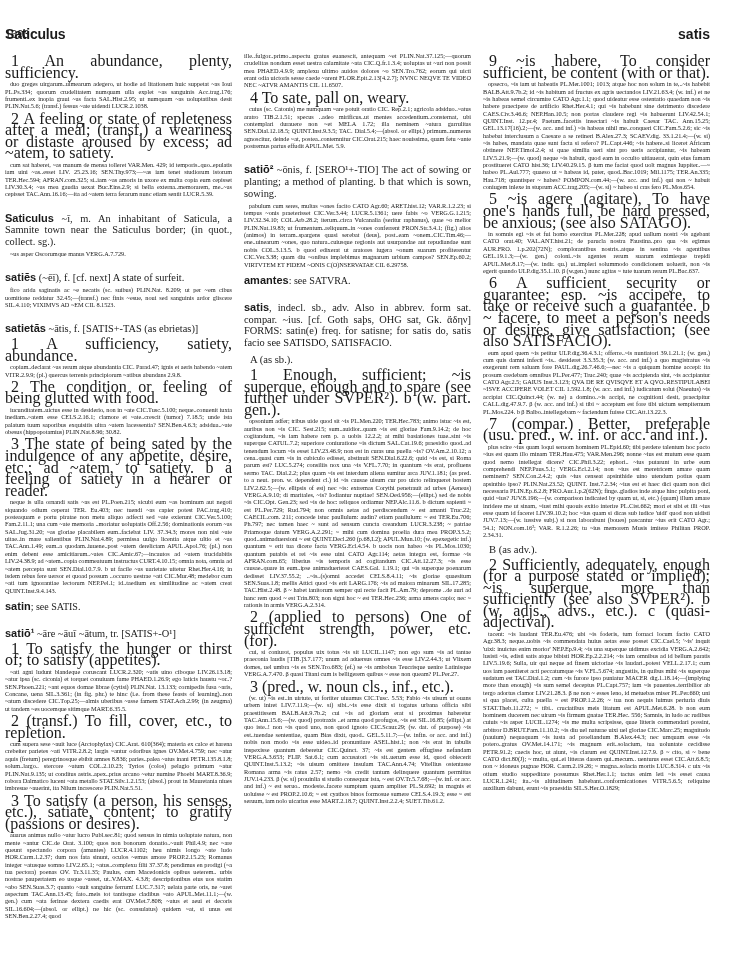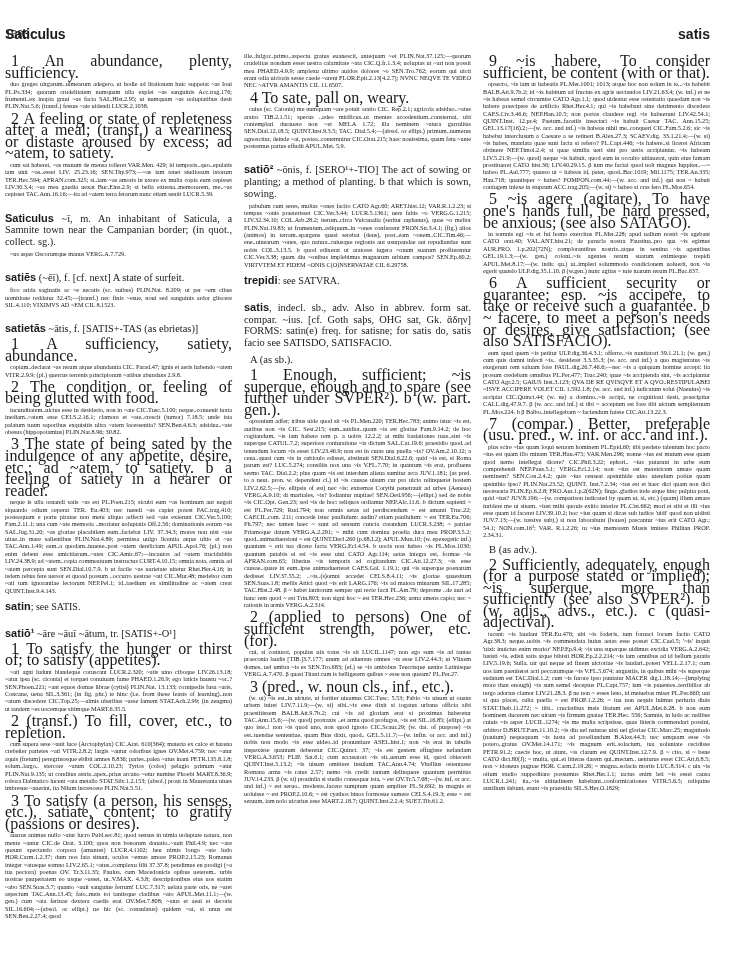--- a/index.html
+++ b/index.html
@@ -33,21 +33,21 @@
     <span class="rh-left">Saticulus</span>
     <span class="rh-center">1693</span>
     <span class="rh-right">satis</span>
   </div>
   <div class="cols">
     <div class="col">
         <p class="sense">1 An abundance, plenty, sufficiency.</p>
         <p class="cit">duo greges uirgarum..ulmearum adegero, ut hodie ad litationem huic suppetat ~as Ioui PL.Ps.334; quorum crudelitatem numquam ulla explet ~as sanguinis Acc.trag.176; frumenti..ex inopia graui ~as facta SAL.Hist.2.95; ut numquam ~as uoluptatibus desit PLIN.Nat.5.6; (transf.) fessus ~ate uidendi LUCR.2.1038.</p>
         <p class="sense">2 A feeling or state of repleteness after a meal; (transf.) a weariness or distaste aroused by excess; ad ~atem, to satiety.</p>
         <p class="cit">cum sat haberet, ~as manum de mensa tolleret VAR.Men. 429; id temporis..quo..epulatis iam uini ~as..esset LIV. 25.23.16; SEN.Thy.973;—~as iam tenet studiorum istorum TER.Hec.594; AFRAN.com.325; si..iam ~as amoris in uxore ex multa copia eum cepisset LIV.30.3.4; ~as mea gaudia uexat Buc.Eins.2.9; si bella externa..memorarem, me..~as cepisset TAC.Ann.16.16;—ita ad ~atem terra ferarum nunc etiam sentit LUCR.5.39.</p>
-        <p class="head"><span class="lemma">Saticulus</span><span> ~ī, m. An inhabitant of Saticula, a Samnite town near the Campanian border; (in quot., collect. sg.).</span></p>
+        <p class="head"><span class="lemma">Saticulus</span><span> ~ī, m. An inhabitant of Saticula, a Samnite town near the Saticulus border; (in quot., collect. sg.).</span></p>
         <p class="cit">~us asper Oscorumque manus VERG.A.7.729.</p>
         <p class="head"><span class="lemma">satiēs</span><span> (~ēī), f. [cf. next] A state of surfeit.</span></p>
         <p class="cit">fico arida saginatis ac ~e necatis (sc. suibus) PLIN.Nat. 8.209; ut per ~em cibus uomitione reddatur 32.45;—(transf.) nec finis ~esue, noui sed sanguinis ardor gliscere SIL.4.110; VIXIMVS AD ~EM CIL 8.1523.</p>
         <p class="head"><span class="lemma">satietās</span><span> ~ātis, f. [SATIS+-TAS (as ebrietas)]</span></p>
         <p class="sense">1 A sufficiency, satiety, abundance.</p>
         <p class="cit">copiam..declarat ~as rerum atque abundantia CIC. Parad.47; ignis et aeris habendo ~atem VITR.2.9.9; (pl.) quercus terrenis principiorum ~atibus abundans 2.9.8.</p>
         <p class="sense">2 The condition or feeling of being glutted with food.</p>
         <p class="cit">iucunditatem..uictus esse in desiderio, non in ~ate CIC.Tusc.5.100; neque..conuenit iuxta inediam..~atem esse CELS.2.16.1; clamore et ~ate..crescit (tumor) 7.18.5; unde ista palatum tuum saporibus exquisitis ultra ~atem lacessentia? SEN.Ben.4.6.3; adsidua..~ate obesus (hippopotamius) PLIN.Nat.8.96; 30.82.</p>
         <p class="sense">3 The state of being sated by the indulgence of any appetite, desire, etc.; ad ~atem, to satiety. b a feeling of satiety in a hearer or reader.</p>
         <p class="cit">neque is ulla ornandi satis ~as est PL.Poen.215; sicubi eum ~as hominum aut negoti siquando odium ceperat TER. Eu.403; nec tuendi ~as capier potest PAC.trag.410; posteaquam e portu piratae non metu aliquo adfecti sed ~ate exierunt CIC.Ver.5.100; Fam.2.11.1; una cum ~ate memoria ..moriatur uoluptatis Off.2.56; dominationis eorum ~as SAL.Jug.31.20; ~as gloriae placabilem eum..faciebat LIV. 37.34.3; mores non nisi ~ate uitae..in mare salientibus PLIN.Nat.4.89; permissa uulgo licentia atque ultio et ~as TAC.Ann.1.49; eam..a quodam..iuuene..post ~atem derelictam APUL.Apol.76; (pl.) non enim debent esse amicitiarum..~ates CIC.Amic.67;—incautos ad ~atem trucidabitis LIV.24.38.9; ad ~atem..copia commeatuum instructus CURT.4.10.15; omnia nota, omnia ad ~atem percepta sunt SEN.Dial.10.7.9. b ut facile ~as uarietate uitetur Rhet.Her.4.16; in isdem rebus fere uersor et quoad possum ..occurro uestrae ~ati CIC.Mur.48; medebor cum ~ati tum ignorantiae lectorum NEP.Pel.1; id..taedium ex similitudine ac ~atem creat QUINT.Inst.9.4.143.</p>
@@ -59,21 +59,21 @@
         <p class="cit">cum supera sese ~auit luce (Arctophylax) CIC.Arat. 610(364); materia ex calce et harena crebeiter parietes ~ati VITR.2.8.2; largis ~antur odoribus ignes OV.Met.4.759; nec ~atur aquis (fretum) peregrinosque ebibit amnes 8.836; paries..palea ~atus inani PETR.135.8.1.8; solum..largo.. stercore ~atum COL.2.10.23; Tyrios (colos) pelagio primum ~atur PLIN.Nat.9.135; ut conditus astris..apex..prius arcano ~etur numine Phoebi MART.8.36.9; robora Dalmatico lucent ~ata metallo STAT.Silv.1.2.153; (absol.) prout in Mauretania niues imbresue ~auerint, ita Nilum increscere PLIN.Nat.5.51.</p>
         <p class="sense">3 To satisfy (a person, his senses, etc.), satiate, content; to gratify (passions or desires).</p>
         <p class="cit">auarus animus nullo ~atur lucro Publ.sec.81; quod sensus in nimia uoluptate natura, non mente ~antur CIC.de Orat. 3.100; quos non bonorum donatio..~auit Phil.4.9; nec ~are queunt spectando corpora (amantes) LUCR.4.1102; heu nimis longo ~ate ludo HOR.Carm.1.2.37; dum nos fata sinunt, oculos ~emus amore PROP.2.15.23; Romanus integer ~atusque somno LIV.2.65.1; ~atus..complexu filii 37.37.8; pendimus en prodigi (~a tua pectora) poenas OV. Tr.3.11.35; Paulus, cum Macedonicis opibus ueterem.. urbis nostrae paupertatem eo usque ~asset, ut..V.MAX. 4.3.8; descriptionibus eius uos statim ~abo SEN.Suas.3.7; quanto ~auit sanguine ferrum! LUC.7.317; uelata parte oris, ne ~aret aspectum TAC.Ann.13.45; fato..meis tot tantisque cladibus ~ato APUL.Met.11.1;—(w. gen.) cum ~ata ferinae dextera caedis erat OV.Met.7.808; ~atus et aeui et decoris SIL.16.604;—(absol. or ellipt.) ne hic (sc. consulatus) quidem ~at, si unus est SEN.Ben.2.27.4; quod</p>
       </div>
     <div class="col">
         <p class="frag">ille..fulgor..primo..aspectu gratus euanescit, antequam ~et PLIN.Nat.37.125;—quorum crudelitas nondum esset uestra calamitate ~ata CIC.Q.fr.1.3.4; uoluptas ut ~ari non possit mea PHAED.4.9.9; amplexu ultimo auidos dolores ~o SEN.Tro.762; eorum qui uicti erant odia uictoris sesse caede ~arent FLOR.Epit.2.13[4.2.7]; NVNC NEQVE TE VIDEO NEC ~ATVR AMANTIS CIL 11.6507.</p>
         <p class="sense">4 To sate, pall on, weary.</p>
         <p class="cit">cuius (sc. Catonis) me numquam ~are potuit oratio CIC. Rep.2.1; agricola adsiduo..~atus aratro TIB.2.1.51; specus ..adeo mirificus..ut mentes accedentium..consternat, ubi contemplari durauere non ~et MELA 1.72; illa neminem ~atura garrulitas SEN.Dial.12.18.5; QUINT.Inst.9.3.5; TAC. Dial.5.4;—(absol. or ellipt.) primum..numerus agnoscitur, deinde ~at, postea..contemnitur CIC.Orat.215; haec nouissima, quam fetu ~ante postremus partus effudit APUL.Met. 5.9.</p>
         <p class="head"><span class="lemma">satiō²</span><span> ~ōnis, f. [SERO¹+-TIO] The act of sowing or planting; a method of planting. b that which is sown, sowing.</span></p>
         <p class="cit">pabulum cum seres, multas ~ones facito CATO Agr.60; ARET.hist.12; VAR.R.1.2.23; si tempus ~onis praeterisset CIC.Ver.3.44; LUCR.5.1361; uere fabis ~o VERG.G.1.215; LIV.32.34.10; COL.Arb.28.2; iterum..circa Vulcanalia (seritur raphanus), quae ~o melior PLIN.Nat.19.83; ut frumentum..reliquum..in ~ones conferrent FRON.Str.3.4.1; (fig.) alios (animos) in terram..spargens quasi serebat (deus), post..eam ~onem..CIC.Tim.46;—ene..uinearum ~ones, quo natura..cuiusque regionis aut usurpandae aut repudiandae sunt nobis COL.3.13.5. b quod edixerat ut aratores iugera ~onum suarum profiterentur CIC.Ver.3.38; quam diu ~onibus implebimus magnarum urbium campos? SEN.Ep.60.2; VIRTVTEM ET FIDEM ~ONIS C(O)NSERVATAE CIL 6.29758.</p>
-        <p class="xref"><span class="lemma">trepidi</span><span>: see SATVRA.</span></p>
+        <p class="xref"><span class="lemma">amantes</span><span>: see SATVRA.</span></p>
         <p class="head"><span class="lemma">satis</span><span>, indecl. sb., adv. Also in abbrev. form sat. compar. ~ius. [cf. Goth saþs, OHG sat, Gk. ἄδην] FORMS: satin(e) freq. for satisne; for satis do, satis facio see SATISDO, SATISFACIO.</span></p>
         <p class="section">A (as sb.).</p>
         <p class="sense">1 Enough, sufficient; ~is superque, enough and to spare (see further under SVPER²). b (w. part. gen.).</p>
         <p class="cit">opsonium adfer; tribus uide quod sit ~is PL.Men.220; TER.Hec.783; animo istuc ~is est, auribus non ~is CIC. Sest.215; sum..auidior..quam ~is est gloriae Fam.9.14.2; de hoc cogitandum, ~is iam habere rem p. a uobis 12.2.2; at mihi basiationes tuae..sint ~is superque CATUL.7.2; superiore coniuratione ~is dictum SAL.Cat.19.6; praesidio quod..ad tenendum locum ~is esset LIV.23.46.9; non est in curas una puella ~is? OV.Am.2.10.12; a cena..quasi cum ~is in cubiculo edisset, abstinuit SEN.Dial.6.22.6; quid ~is est, si Roma parum est? LUC.5.274; consiliis nox una ~is V.FL.7.70; in quantum ~is erat, profluens sermo TAC. Dial.2.2; plus quam ~is est interdum aliena sumitur arca JUV.1.181; (as pred. to a neut. pron. w. dependent cl.) id ~is causae uisum cur pro uicto relinqueret hostem LIV.2.62.5;—(w. ellipsis of est) nec ~is: extremas Corythi penetrauit ad urbes (Aeneas) VERG.A.9.10; di maritales, ~is? Iodiantur nuptiae! SEN.Oed.956;—(ellipt.) sed de nobis ~is CIC.Opt. Gen.23; sed ~is de hoc: reliquos ordiamur NEP.Alc.11.6. b dictum sapienti ~ est PL.Per.729; Rud.794; non omnis aetas ad perdiscendum ~ est amanti Truc.22; CAECIL.com. 211; concede istuc paullulum: audin? etiam paullulum: ~ est TER.Eu.706; Ph.797; nec tamen haec ~ sunt ad sensum cuncta creandum LUCR.3.238; ~ patriae Priamoque datum VERG.A.2.291; ~ mihi cum domina proelia dura mea PROP.3.5.2; quod..animaduersioni ~ est QUINT.Decl.260 (p.68,L2); APUL.Mun.10; (w. epexegetic inf.) quantum ~ erit tua dicere facta VERG.Ecl.4.54. b uocis non habeo ~is PL.Mos.1030; quantum putabis ei rei ~is esse uini CATO Agr.114; aetas integra est, formae ~is AFRAN.com.65; liberius ~is temporis ad cogitandum CIC.Att.12.27.3; ~is esse causae..quare in eum..ipse animaduerteret CAES.Gal. 1.19.1; qui ~is superque poenarum dedisset LIV.37.55.2; ..~is..(s)omni accedet CELS.8.4.11; ~is gloriae quaesitum SEN.Suas.1.8; mellis Attici quod ~is erit LARG.176; ~is ad maiora minarum SIL.17.285; TAC.Hist.2.48. β ~ habet ianitorum semper qui recte facit PL.Am.79; deprome ..de auri ad hanc rem quod ~ est Trin.803; non signi hoc ~ est TER.Hec.236; arma amens capio; nec ~ rationis in armis VERG.A.2.314.</p>
         <p class="sense">2 (applied to persons) One of sufficient strength, power, etc. (for).</p>
         <p class="cit">cui, si coniurot, populus uix totus ~is sit LUCIL.1147; non ego sum ~is ad tantae praeconia laudis [TIB.]3.7.177; unum ad aduersus omnes ~is esse LIV.2.44.3; ut Vlixem domes, uel umbra ~is es SEN.Tro.683; (ef.) se ~is ambobus Teucrisque uenire Latinisque VERG.A.7.470. β quasi Titani cum is belligerem quibus ~ esse non queam? PL.Per.27.</p>
         <p class="sense">3 (pred., w. noun cls., inf., etc.).</p>
         <p class="cit">(w. ut) ~is est..in uirtute, ut fortiter uiuamus CIC.Tusc. 5.53; Fabio ~is uisum ut ouans urbem iniret LIV.7.11.9;—(w. si) sibi..~is esse dixit si togatus urbana officia sibi praestitissem BALB.Att.9.7b.2; cui ~is ad gloriam erat si proximus haberetur TAC.Ann.15.6;—(w. quod) protraxis ..et arma quod profugos, ~is est SIL.16.85; (ellipt.) at quo iste..! non ~is quod uno, non quod ignoto CIC.Scaur.29; (w. dat. of purpose) ~is est..tuendae sententiae, quam Bias dixit, quod.. GEL.5.11.7;—(w. infin. or acc. and inf.) nobis non modo ~is esse uideo..id pronuntiare ASEL.hist.1; non ~is erat in tabulis inspexisse quantum deberetur CIC.Quinct. 37; ~is est gentem effugisse nefandam VERG.A.3.653; FLIP. Sat.6.1; cum accusatori ~is sit..uerum esse id, quod obiecerit QUINT.Inst.5.13.2; ~is uisum omittere insulam TAC.Ann.4.74; Vitellius ostentasse Romana arma ~is ratus 2.57; nemo ~is credit tantum delinquere quantum permittas JUV.14.233. β (w. si) prouinlia si studio consequar ista, ~ est OV.Tr.5.7.68;—(w. inf. or acc. and inf.) ~ est seruo.. modeste..facere sumptum quam ampliter PL.St.692; in magnis et uoluisse ~ est PROP.2.10.6; ~ est cyathos binos formosue sumere CELS.4.19.3; esse ~ est seruum, iam nolo uicarius esse MART.2.18.7; QUINT.Inst.2.2.4; SUET.Tib.61.2.</p>
       </div>
     <div class="col">

